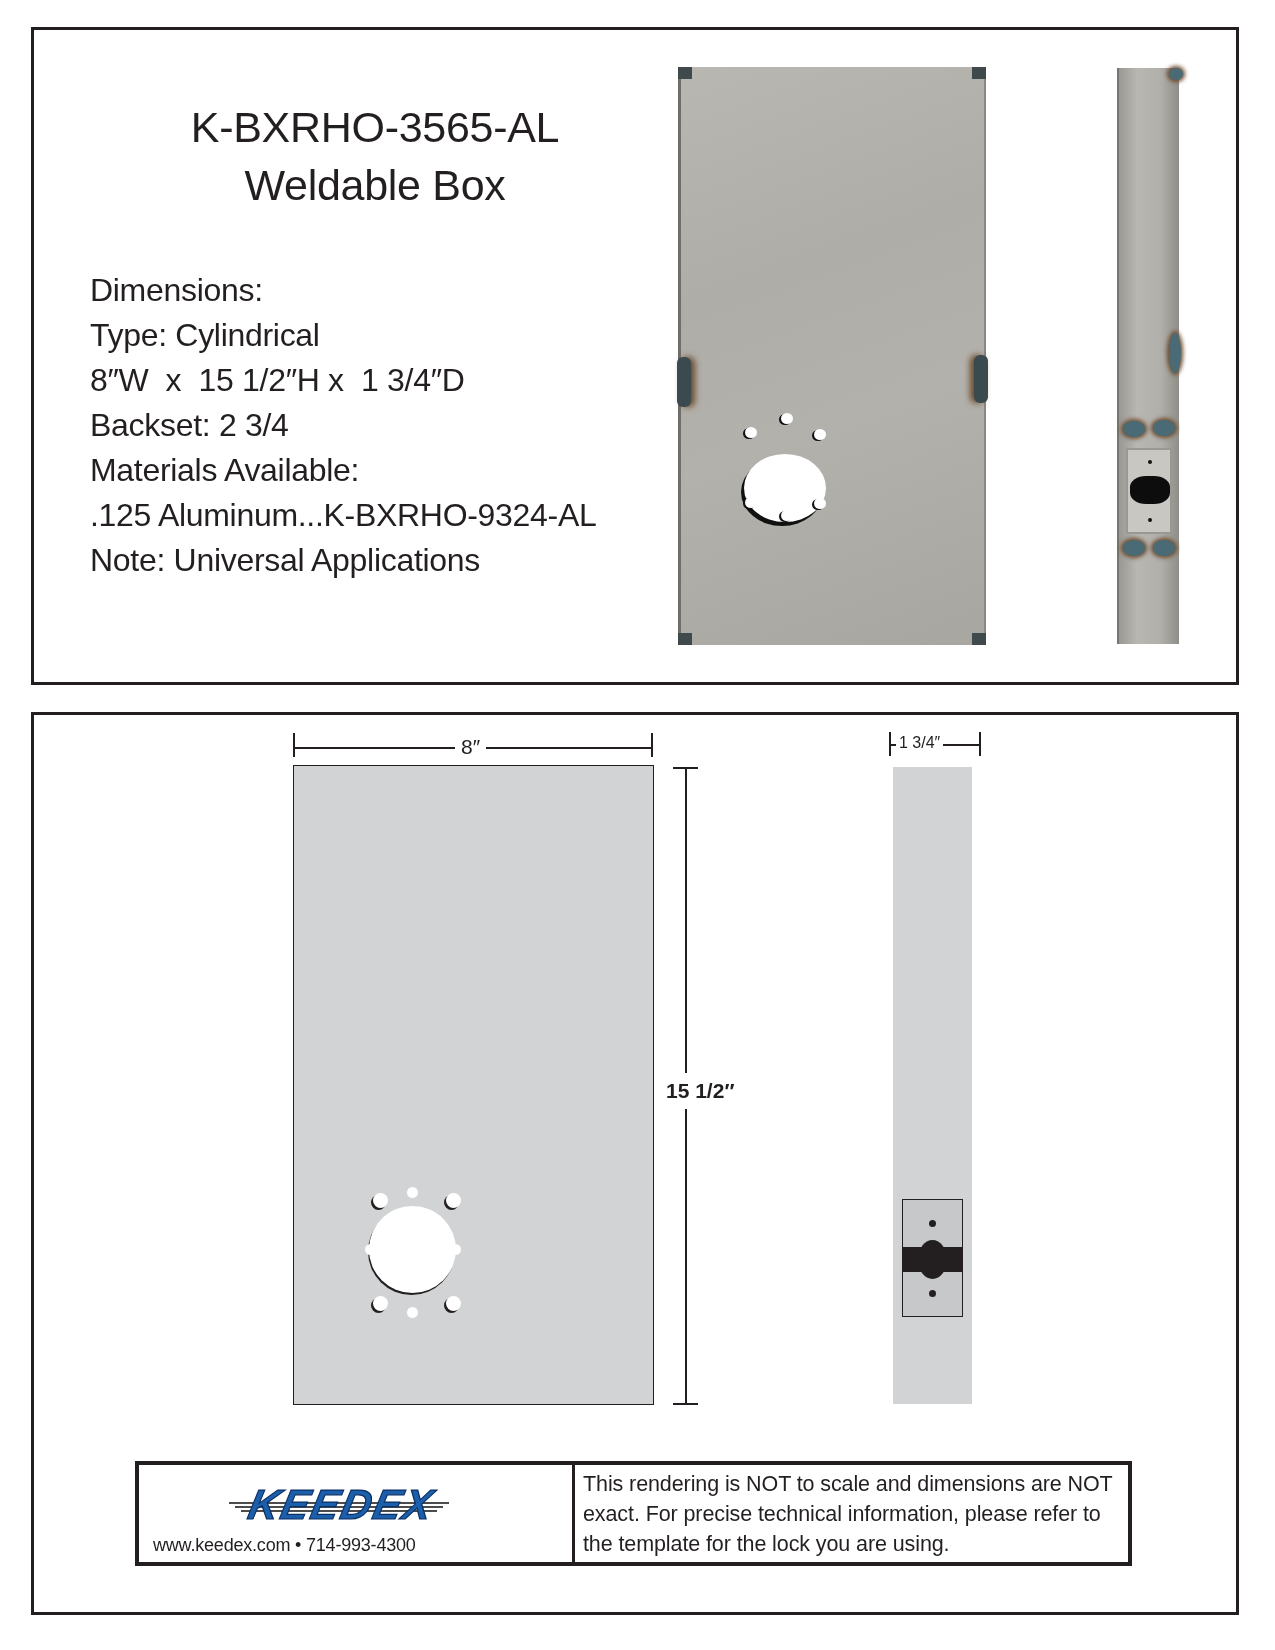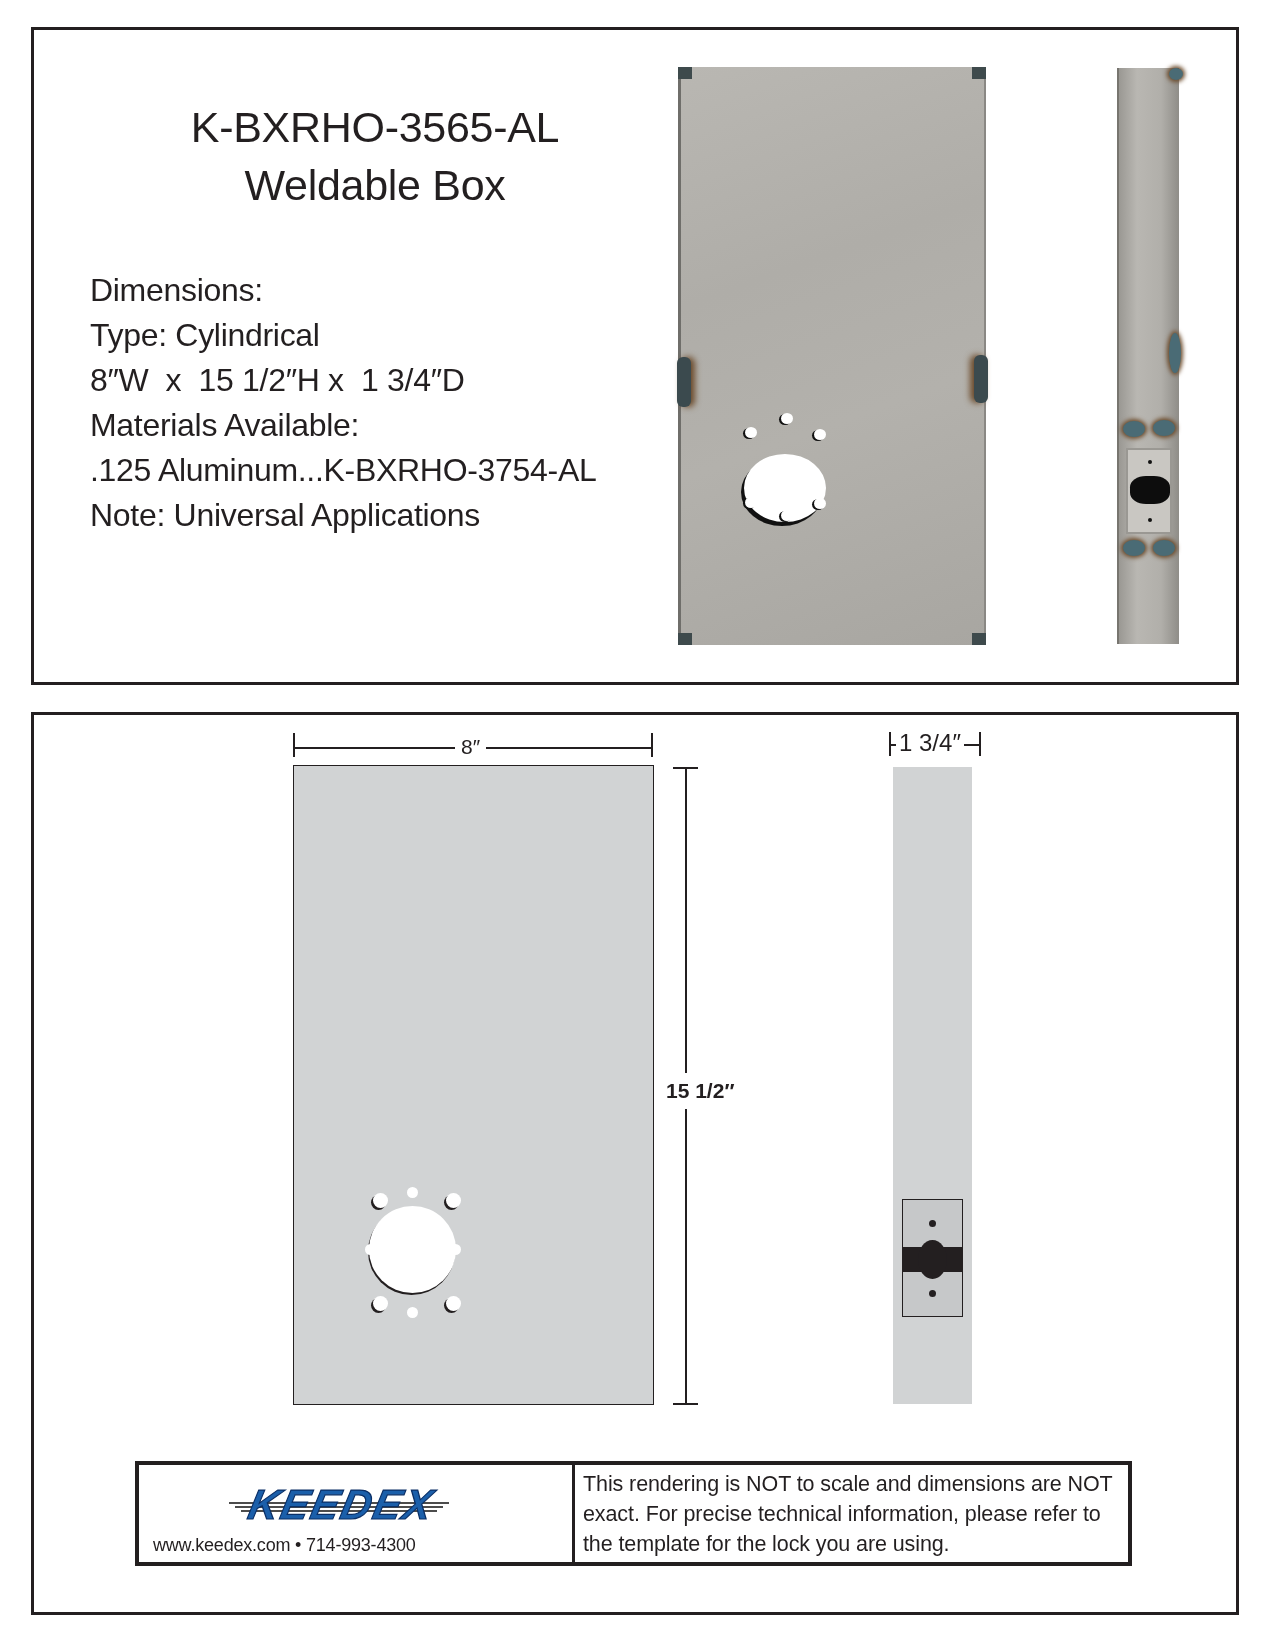--- a/index.html
+++ b/index.html
@@ -68,22 +68,23 @@
 
 <div class="title">
   <div>K-BXRHO-3565-AL</div>
   <div>Weldable Box</div>
 </div>
 
 <div class="specs">
   <div>Dimensions:</div>
   <div>Type: Cylindrical</div>
   <div>8″W  x  15 1/2″H x  1 3/4″D</div>
+  <div>Backset: 2 3/4</div>
   <div>Materials Available:</div>
-  <div>.125 Aluminum...K-BXRHO-3754-AL</div>
+  <div>.125 Aluminum...K-BXRHO-9324-AL</div>
   <div>Note: Universal Applications</div>
 </div>
 
 <div class="photo-front" title="weldable-box-front-photo">
   <div class="corner" style="left:-3px;top:0;"></div>
   <div class="corner" style="right:-2px;top:0;"></div>
   <div class="corner" style="left:-3px;bottom:0;"></div>
   <div class="corner" style="right:-2px;bottom:0;"></div>
   <div class="weld-l"></div>
   <div class="weld-r"></div>
@@ -118,21 +119,21 @@
 <div class="dim-label" style="left:455px;top:735px;">8″</div>
 
 <div class="dim-h" style="left:673px;top:767px;width:25px;"></div>
 <div class="dim-h" style="left:673px;top:1403px;width:25px;"></div>
 <div class="dim-v" style="left:685px;top:767px;height:637px;"></div>
 <div class="dim-label" style="left:664px;top:1073px;padding:6px 2px;font-weight:bold;">15 1/2″</div>
 
 <div class="dim-v" style="left:889px;top:732px;height:24px;"></div>
 <div class="dim-v" style="left:979px;top:732px;height:24px;"></div>
 <div class="dim-h" style="left:889px;top:744px;width:91px;"></div>
-<div class="dim-label" style="left:896px;top:731px;padding:0 3px;font-size:24px;">1 3/4″</div>
+<div class="dim-label" style="left:896px;top:731px;padding:0 3px;font-size:16px;">1 3/4″</div>
 
 <div class="plate">
   <div class="hole-big"></div>
   <div class="hole-small" style="left:79px;top:427px;"></div>
   <div class="hole-small" style="left:152px;top:427px;"></div>
   <div class="hole-small" style="left:79px;top:530px;"></div>
   <div class="hole-small" style="left:152px;top:530px;"></div>
   <div class="hole-tiny" style="left:113px;top:421px;"></div>
   <div class="hole-tiny" style="left:113px;top:541px;"></div>
   <div class="hole-tiny" style="left:71px;top:478px;"></div>

